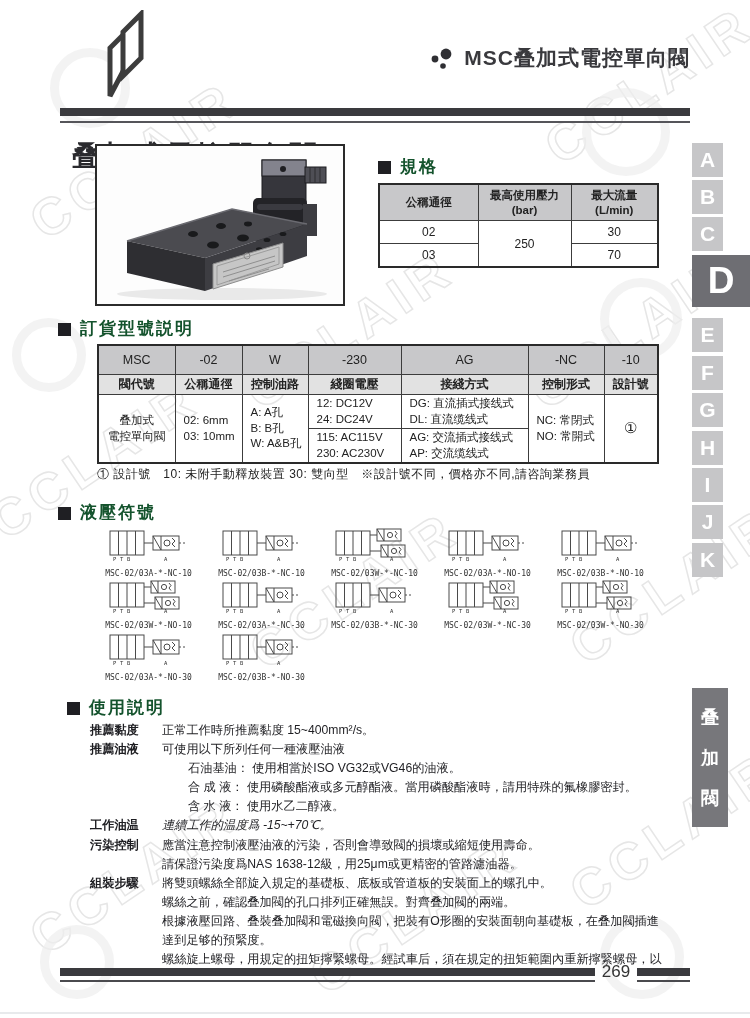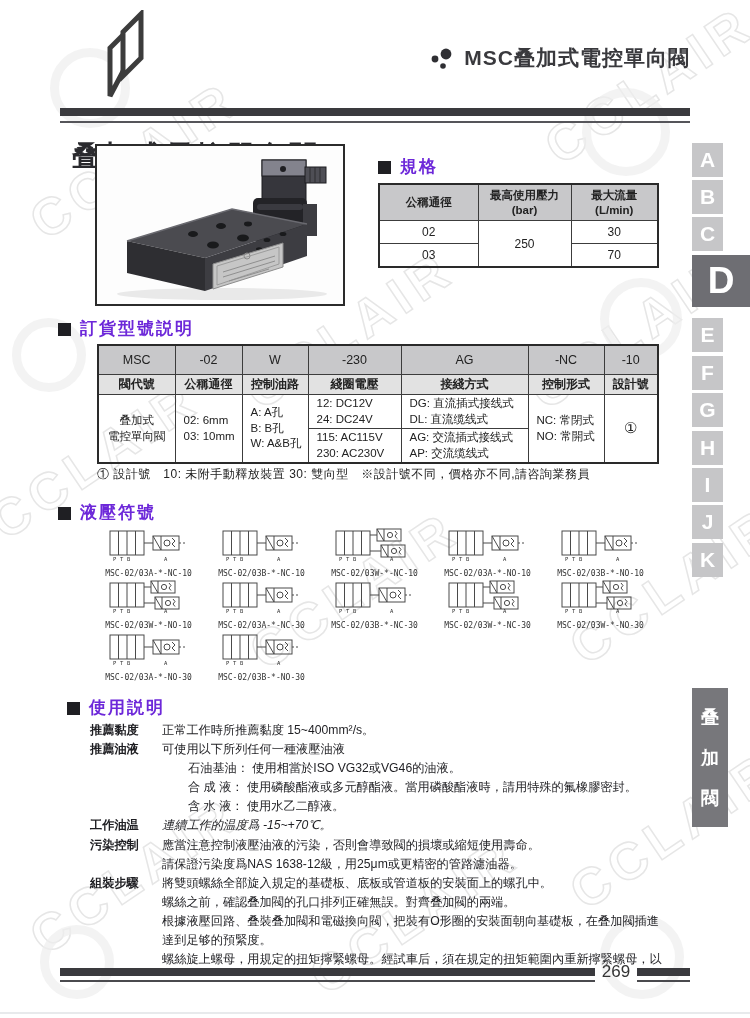--- a/index.html
+++ b/index.html
@@ -33,21 +33,21 @@
 
   
   .photo-frame{
     position:absolute; left:95px; top:144px; width:250px; height:162px;
     border:2px solid #2b2b2b; background:#fdfdfd; box-sizing:border-box;
   }
 
   
   .sec-head{position:absolute; display:flex; align-items:center; gap:9px;}
   .sec-sq{width:13px; height:13px; background:#1f1f23; flex:0 0 auto; margin-top:2px;}
-  .sec-txt{font-size:17px; font-weight:bold; color:#6d28d9; letter-spacing:2px;}
+  .sec-txt{font-size:17px; font-weight:bold; color:#14532d; letter-spacing:2px;}
 
   
   table{border-collapse:collapse; table-layout:fixed;}
   .spec-table{position:absolute; left:378px; top:183px; border:2px solid #2a2a2a;}
   .spec-table th,.spec-table td{border:1px solid #3c3c3c; text-align:center; font-weight:normal;}
   .spec-table th{background:#c8c8ca; font-size:11.5px; font-weight:bold; white-space:pre-line; line-height:1.25; height:33px;}
   .spec-table td{font-size:12px; height:20px;}
 
   .ord-table{position:absolute; left:97px; top:344px; border:2px solid #2a2a2a;}
   .ord-table td{border:1px solid #3c3c3c; text-align:center; vertical-align:middle;}

